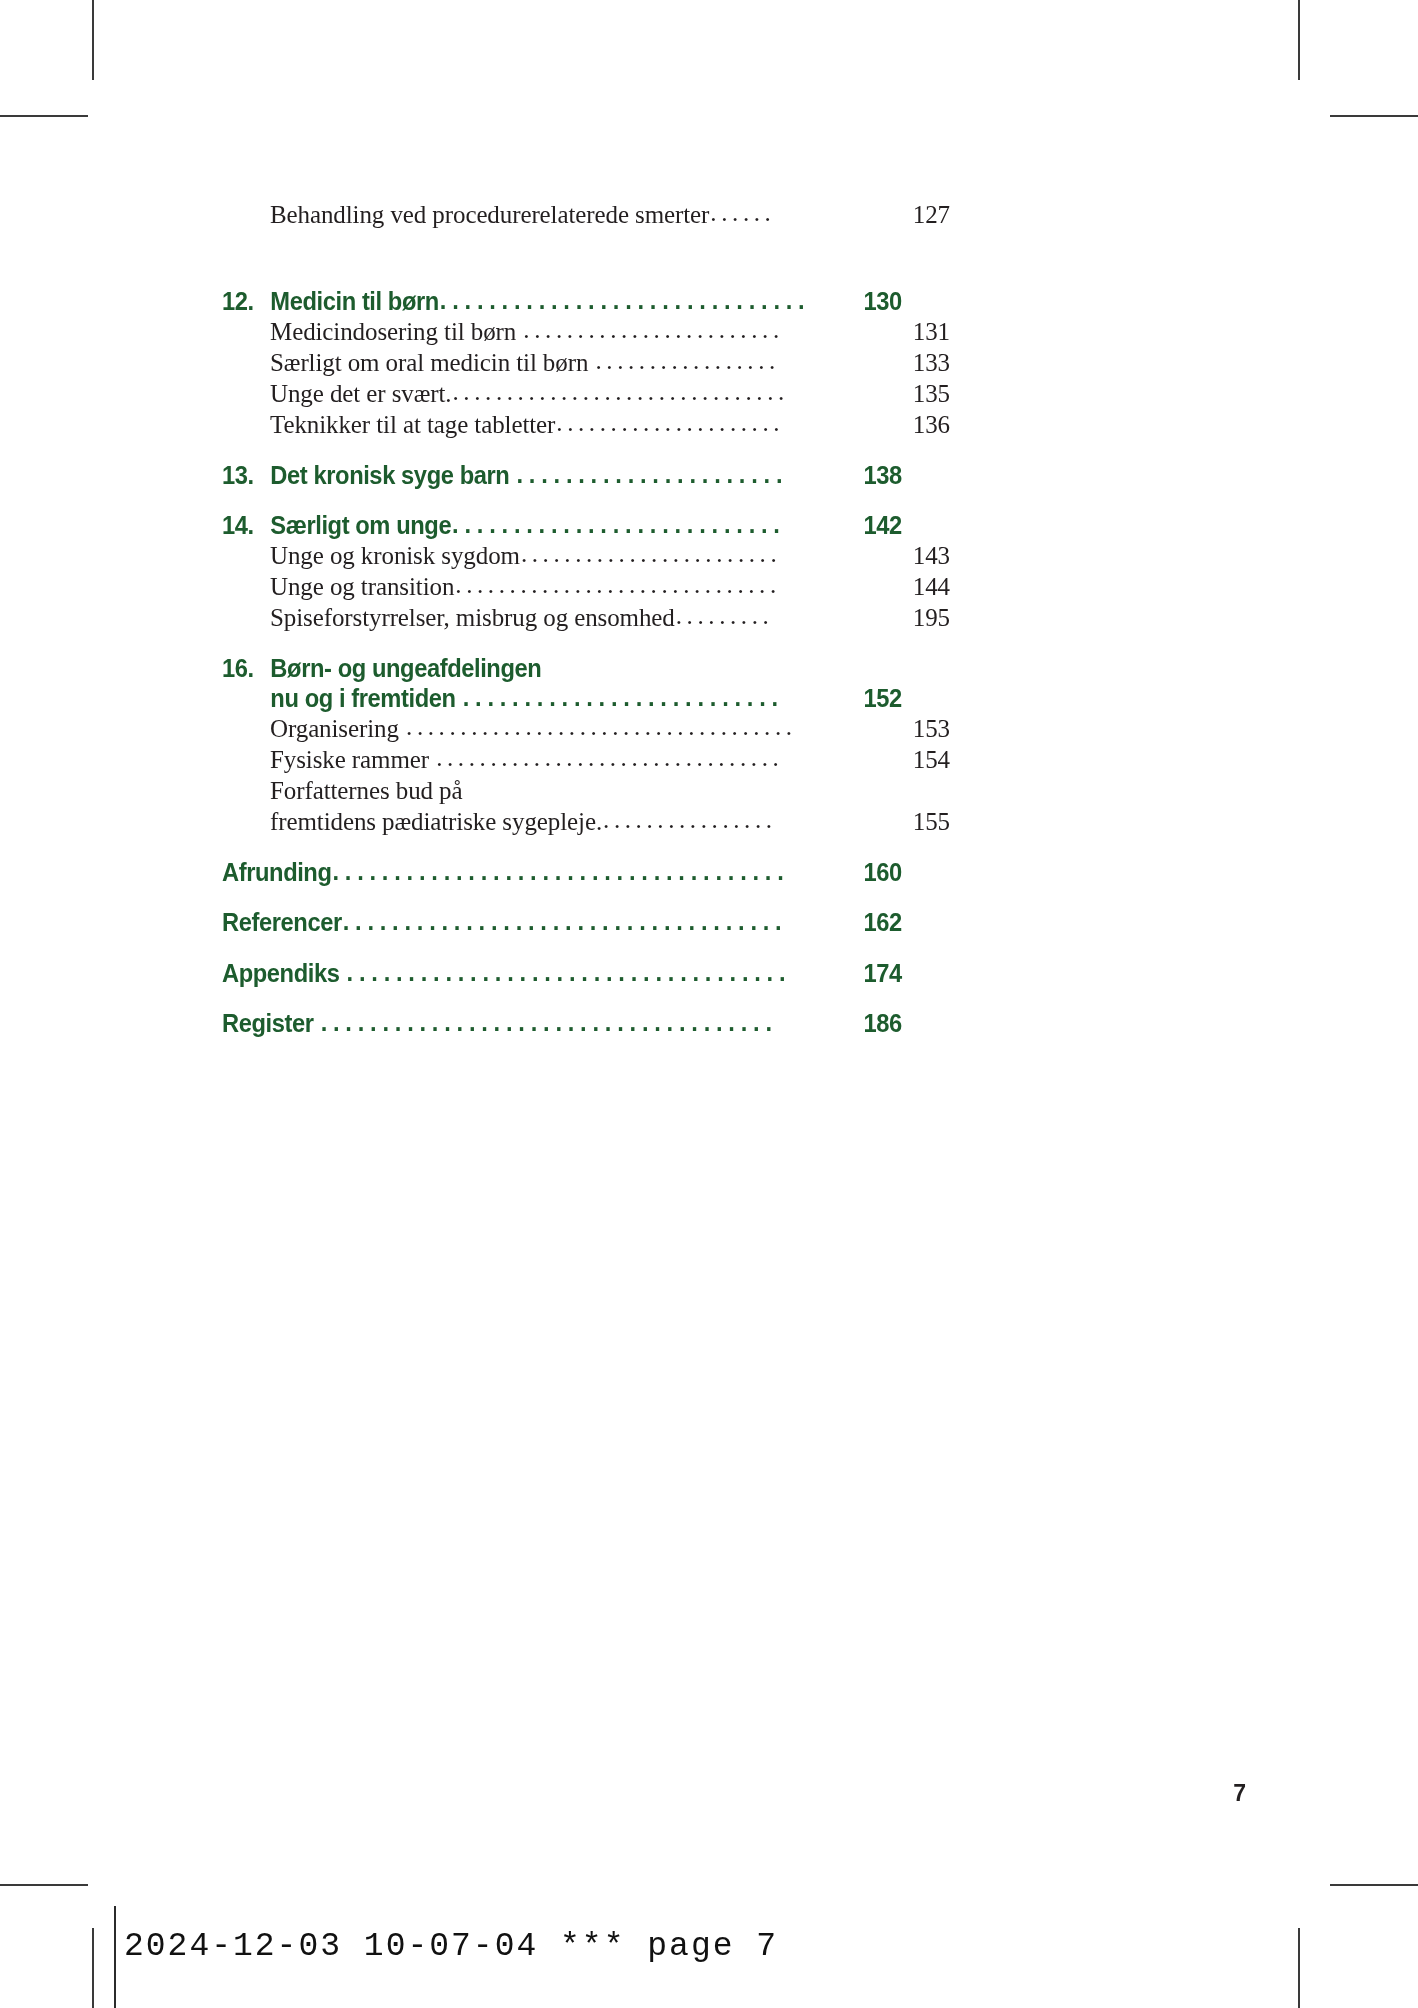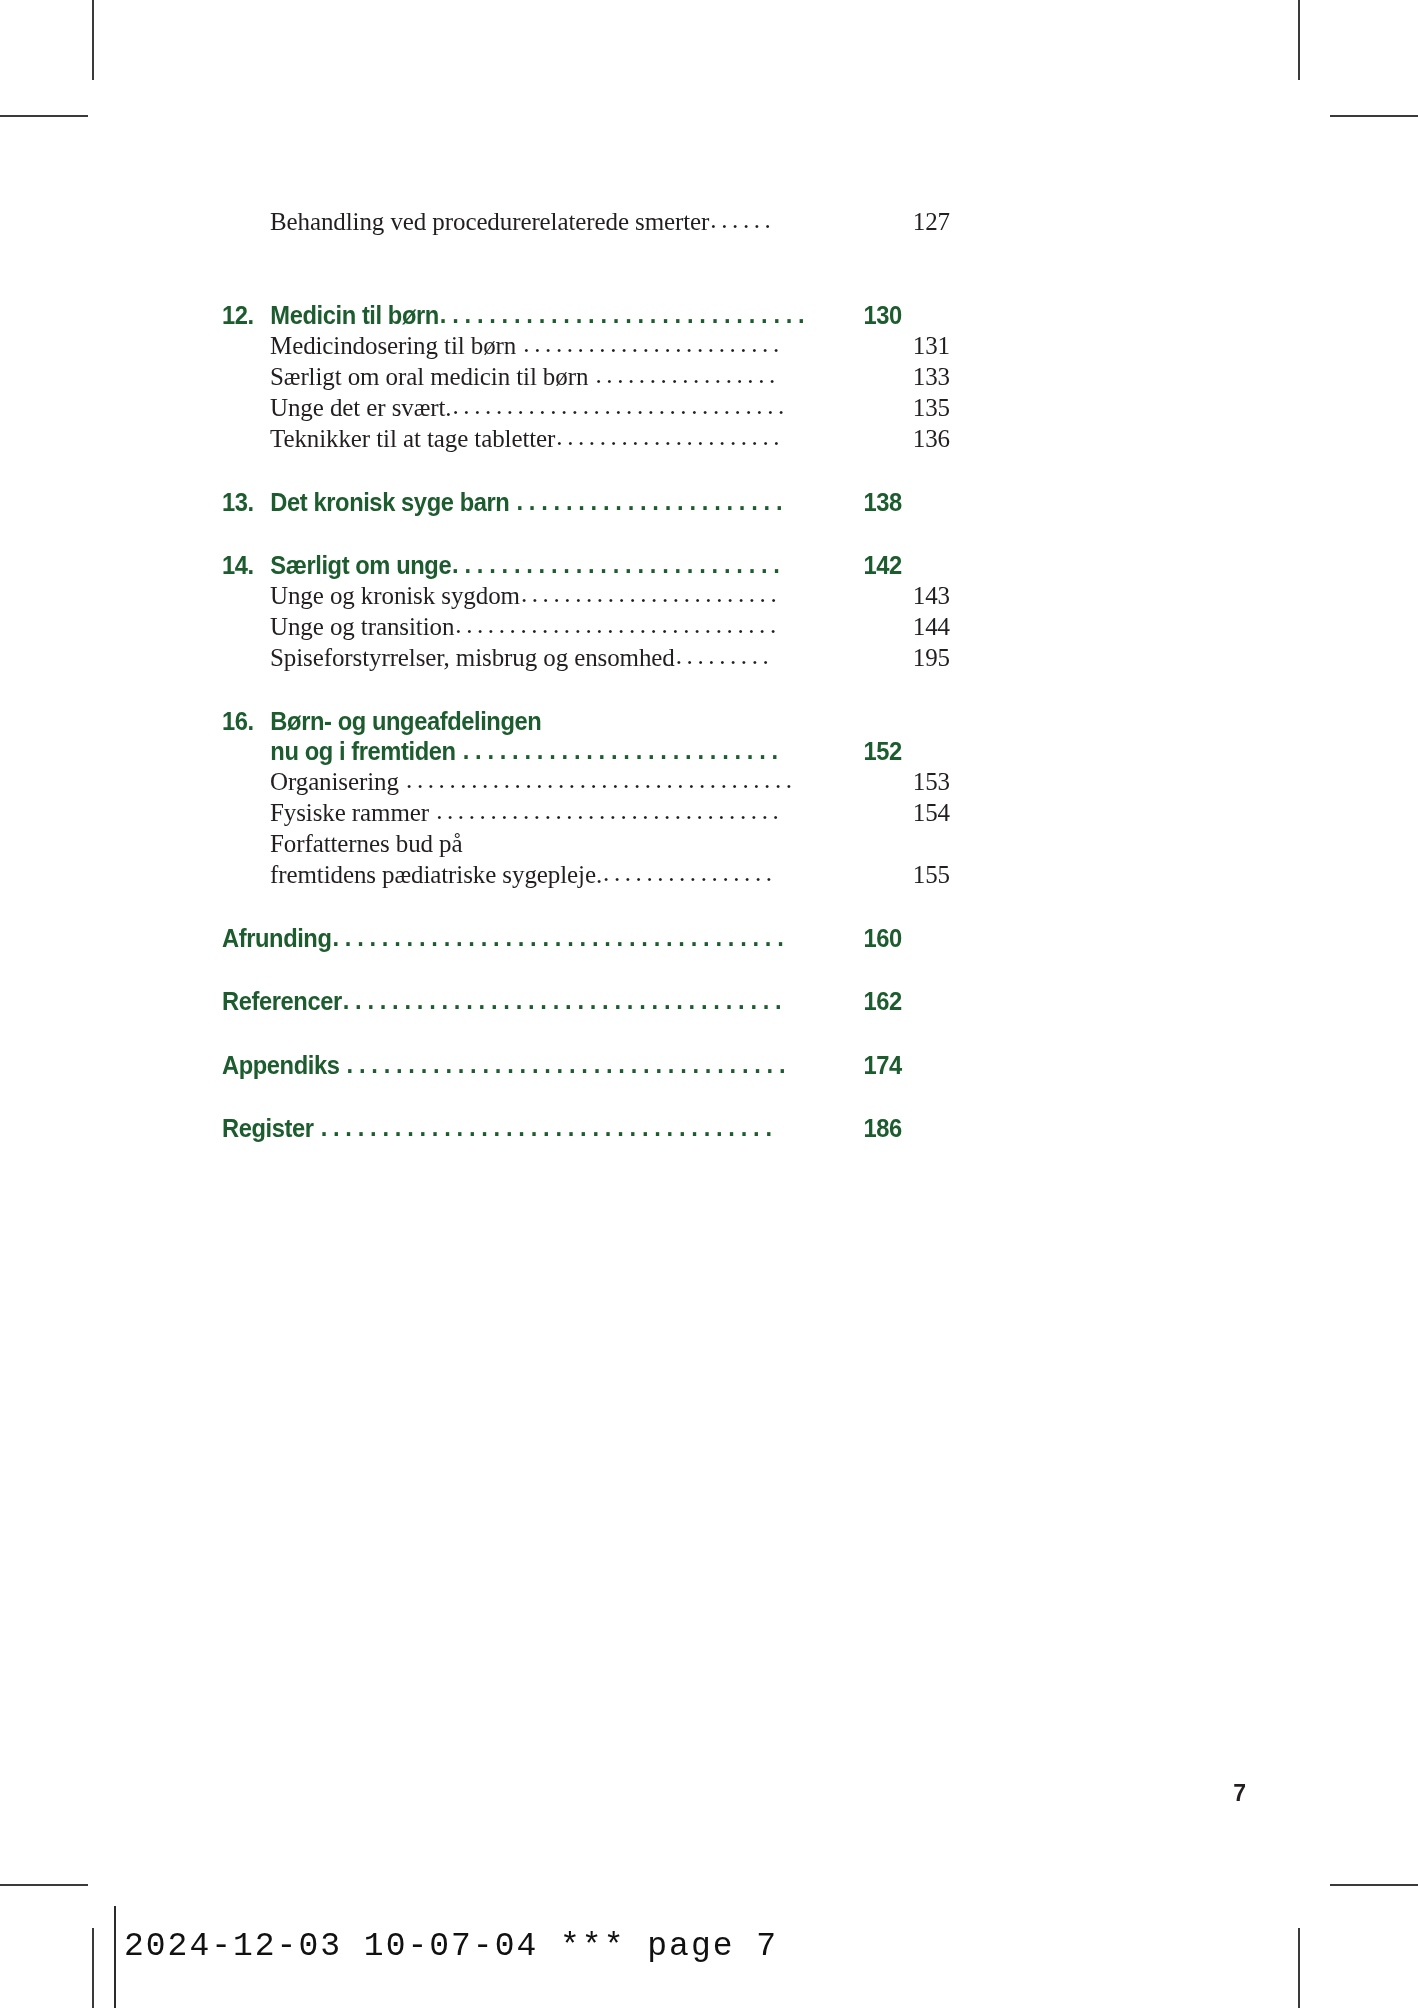--- a/index.html
+++ b/index.html
@@ -108,22 +108,22 @@
   .sub .toc-leader {
     font-size: 25px;
     letter-spacing: 4.6px;
     position: relative;
     top: -2px;
   }
   .sub .toc-title { margin-left: 0; }
   .sub-indent { padding-left: 48px; }
 
   
-  .grp { margin-top: 16px; }
-  .grp + .grp { margin-top: 33px; }
+  .grp { margin-top: 9px; }
+  .grp + .grp { margin-top: 20px; }
 
   .gap-after-lead { height: 47px; }
 
   
   .folio {
     position: absolute;
     right: 172px;
     top: 1780px;
     font-family: "Liberation Sans", sans-serif;
     font-weight: bold;

